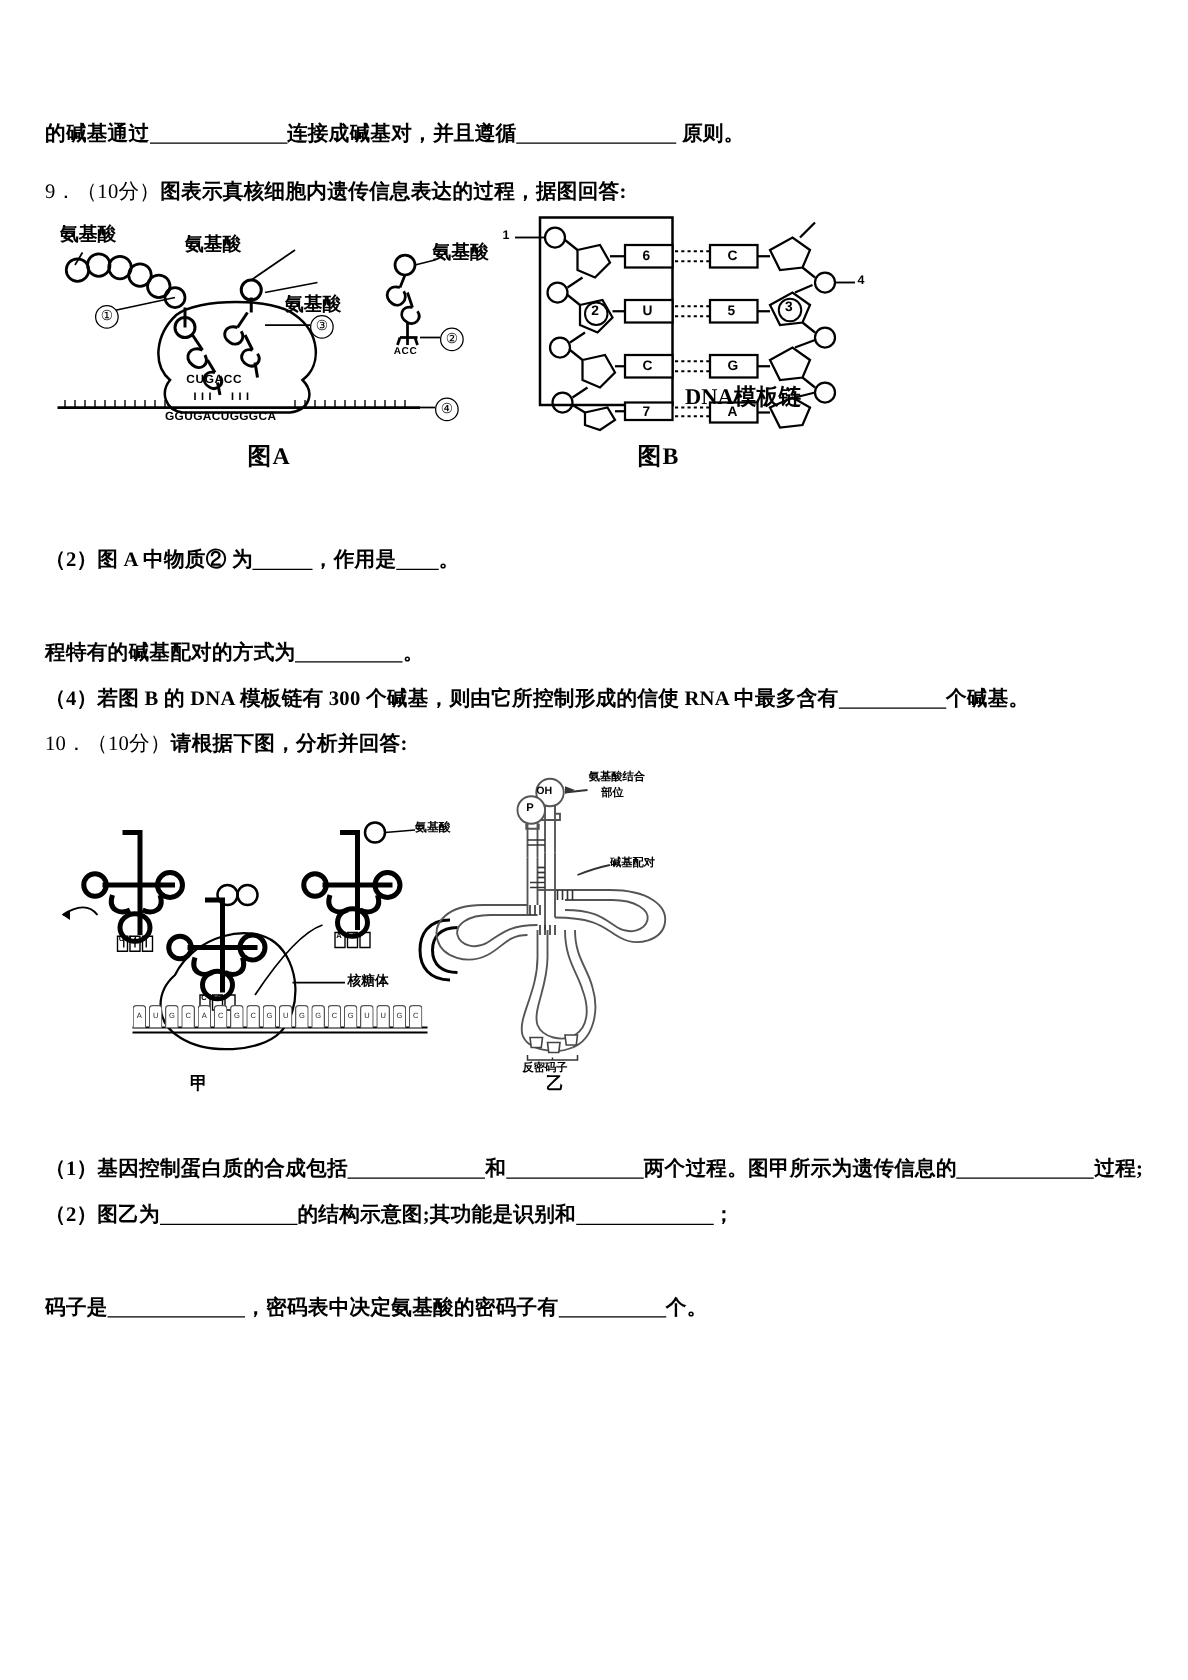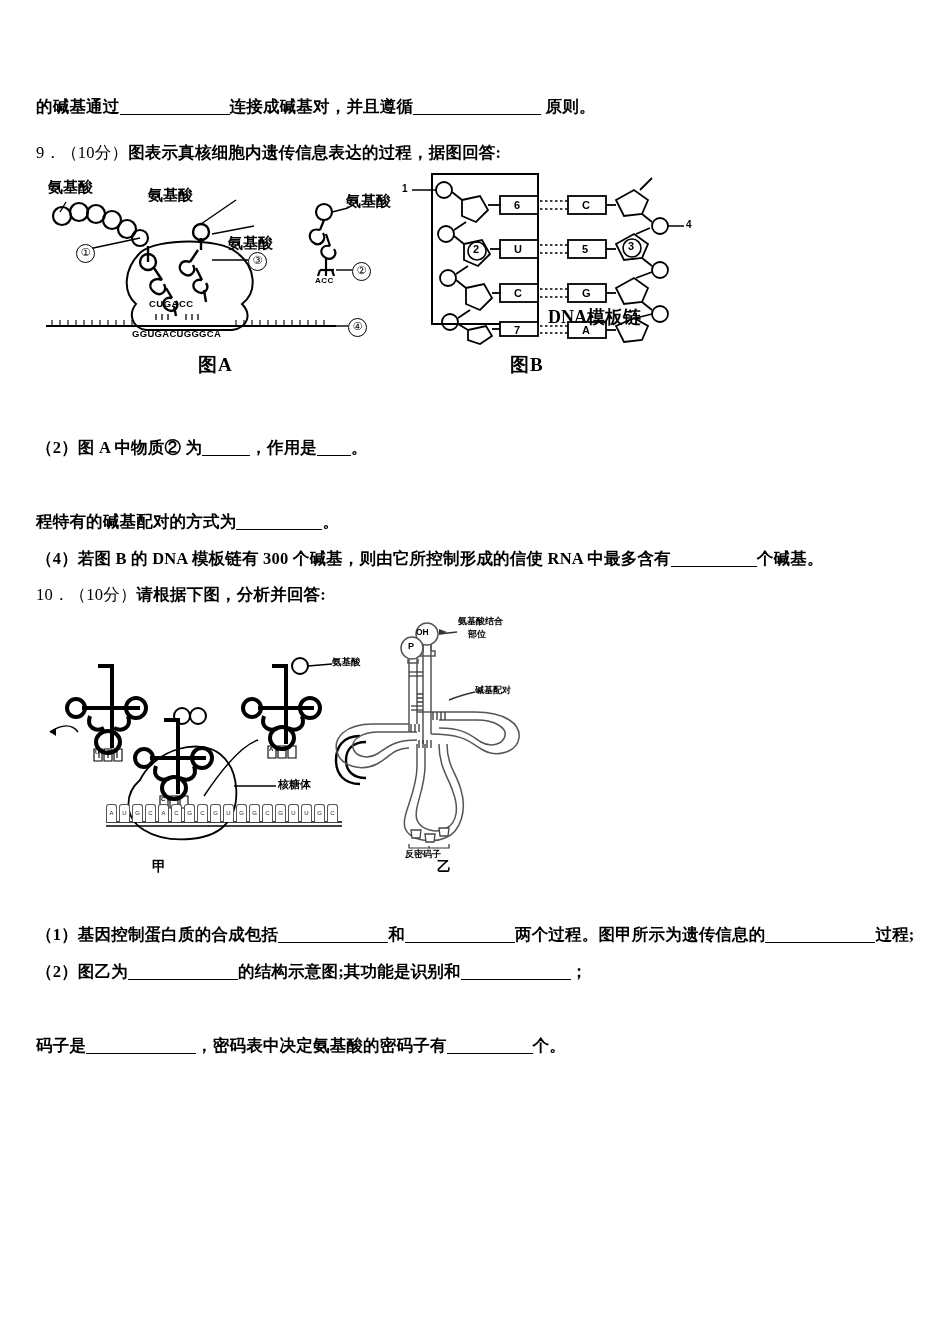--- a/index.html
+++ b/index.html
@@ -443,21 +443,21 @@
     <div class="flabel tiny2" style="left:51px; top:113px; letter-spacing:2px;">UAC</div>
     <div class="flabel tiny2" style="left:117px; top:160px; letter-spacing:2px;">CUG</div>
     <div class="flabel tiny2" style="left:225px; top:110px; letter-spacing:2px;">ACG</div>
 
     <div class="flabel" style="left:288px; top:20px; font-size:9.5px; font-family:'Liberation Serif',serif;">氨基酸</div>
     <div class="flabel" style="left:234px; top:141px; font-size:11px; font-family:'Liberation Serif',serif;">核糖体</div>
   </div>
 
   <div class="figcap" style="left:152px; top:858px; font-size:14px;">甲</div>
 
-  <div class="fig" style="left:327px; top:614px; width:240px; height:240px;">
+  <div class="fig" style="left:340px; top:614px; width:240px; height:240px;">
     <svg width="240" height="240" viewBox="0 0 240 240">
       <g fill="none" stroke="#555" stroke-width="1.5">
 
         <path d="M96,68 L96,28"></path>
         <path d="M104,68 L104,28"></path>
         <path d="M82,72 L82,44"></path>
         <path d="M90,72 L90,44"></path>
 
         <circle cx="100" cy="20" r="11" fill="#fff"></circle>
         <path d="M96,31 l0,6 l-4,0 l0,5 l16,0 l0,-5 l-4,0 l0,-6"></path>

